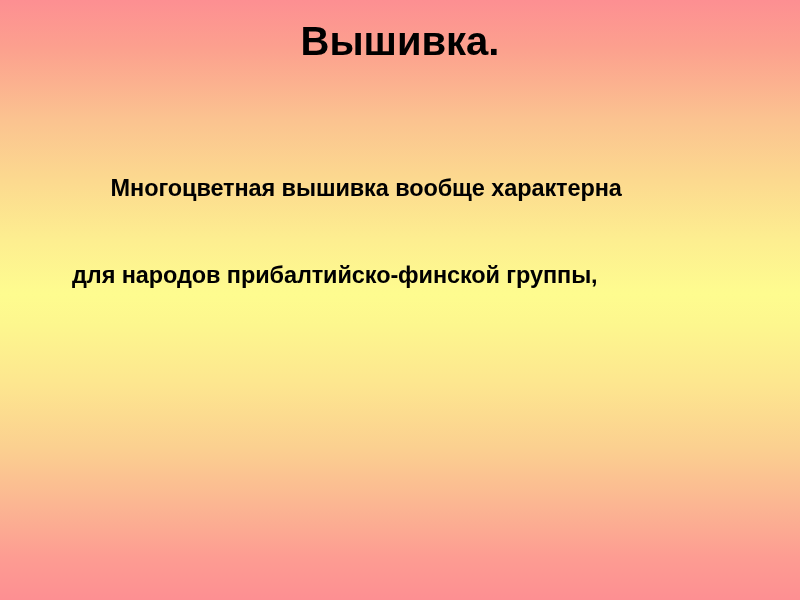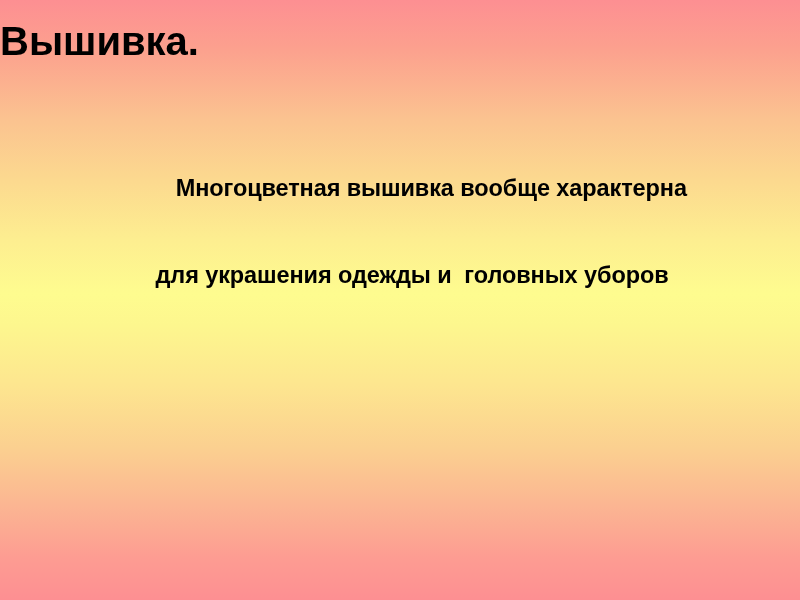--- a/index.html
+++ b/index.html
@@ -33,20 +33,21 @@
       #fd8f92 100%
     );
     overflow: hidden;
   }
 
   #slide-title {
     position: absolute;
     left: 0;
     top: 18px;
     width: 800px;
+    text-align: center;
     font-size: 40px;
     font-weight: bold;
     color: #000000;
     letter-spacing: 0px;
     line-height: 46px;
     white-space: nowrap;
   }
 
   #body-text {
     position: absolute;
@@ -56,33 +57,32 @@
     font-size: 23.5px;
     font-weight: bold;
     color: #000000;
     line-height: 29px;
     white-space: pre-wrap;
     letter-spacing: -0.1px;
   }
   .body-line {
     display: block;
     white-space: pre;
-    text-align: center;
   }
 </style>
 </head>
 <body>
 
 <div id="slide">
 
   <div id="slide-title">Вышивка.</div>
 
   <div id="body-text">
     <span class="body-line">      Многоцветная вышивка вообще характерна</span>
-    <span class="body-line">для украшения одежды и  головных уборов</span>
+    <span class="body-line">для народов прибалтийско-финской группы,</span>
     
     
     
     
     
     
     
     
     
     

